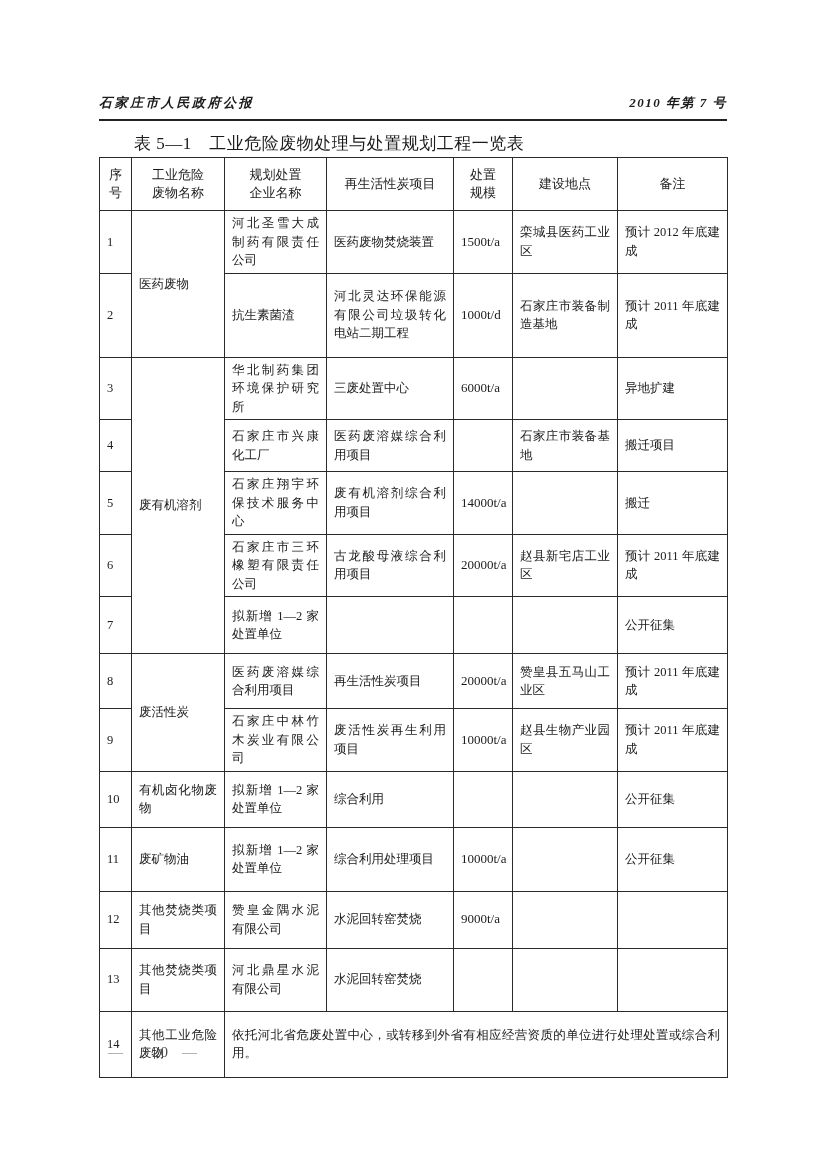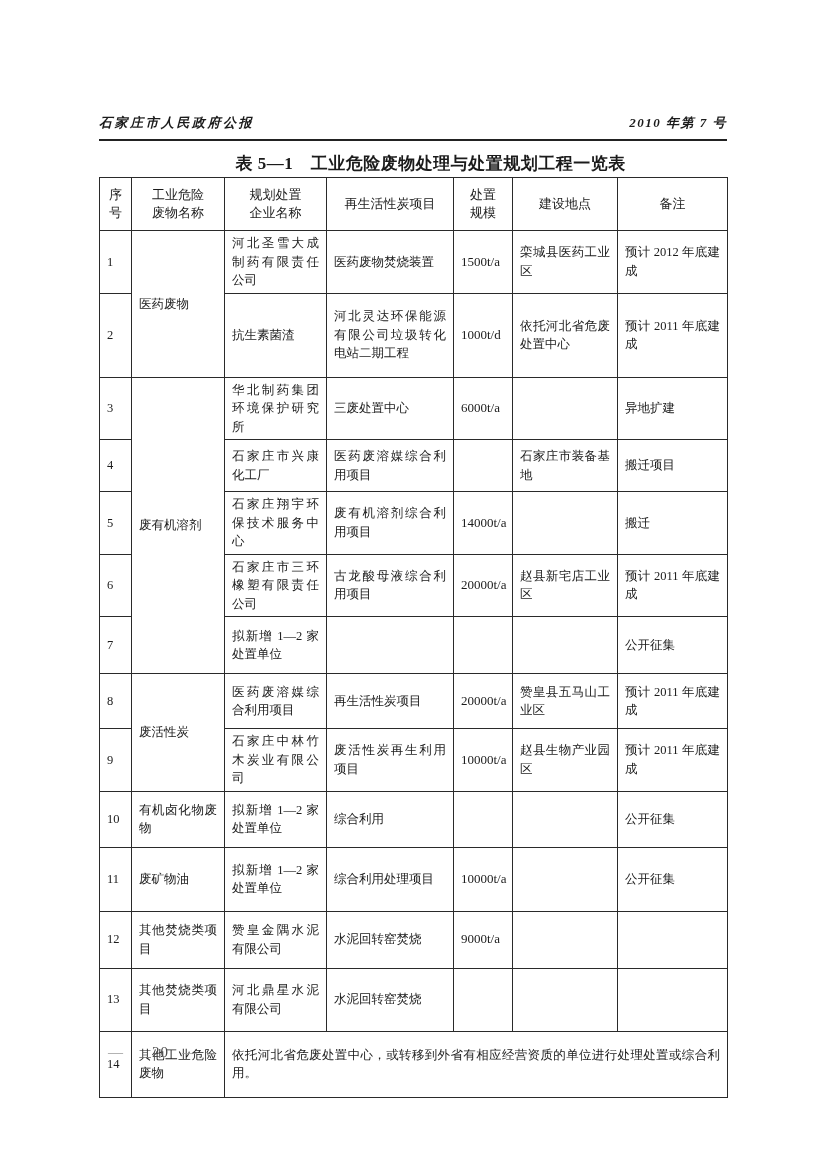--- a/index.html
+++ b/index.html
@@ -8,27 +8,26 @@
     font-family:"Liberation Serif","DejaVu Serif",serif;
     color:#1b1b1b;
     -webkit-font-smoothing:antialiased;
   }
   .page{position:absolute;left:0;top:0;width:826px;height:1169px;background:#fff;overflow:hidden;}
   .content{position:absolute;left:99px;top:0;width:628px;}
   .masthead{
     display:flex;justify-content:space-between;align-items:flex-start;
     padding-top:94px;font-size:13px;font-style:italic;font-weight:600;
     letter-spacing:2.5px;
-    margin-top:20px;
   }
   .masthead .issue{letter-spacing:1.5px;}
   .rule{border-bottom:2px solid #222;margin-top:7px;}
   .table-title{
-    margin-top:13px;text-align:center;padding-left:35px;
-    font-size:17px;font-weight:bold;line-height:19px;letter-spacing:0.5px;
+    margin-top:13px;text-align:left;padding-left:35px;
+    font-size:17px;font-weight:normal;line-height:19px;letter-spacing:0.5px;
     white-space:nowrap;
   }
   table.plan{
     margin-top:4px;border-collapse:collapse;table-layout:fixed;
     width:628px;font-size:12.5px;line-height:18.5px;
     border:1.5px solid #222;
   }
   table.plan th, table.plan td{
     border:1px solid #2a2a2a;vertical-align:middle;
     padding:3px 7px;text-align:justify;overflow:hidden;
@@ -96,21 +95,21 @@
           <td>医药废物焚烧装置</td>
           <td class="scale">1500t/a</td>
           <td>栾城县医药工业区</td>
           <td>预计 2012 年底建成</td>
         </tr>
         <tr style="height:84px">
           <td class="c">2</td>
           <td>抗生素菌渣</td>
           <td>河北灵达环保能源有限公司垃圾转化电站二期工程</td>
           <td class="scale">1000t/d</td>
-          <td>依托河北省危废处置中心</td>
+          <td>石家庄市装备制造基地</td>
           <td>预计 2011 年底建成</td>
         </tr>
         <tr style="height:56px">
           <td class="c">3</td>
           <td class="waste" rowspan="5">废有机溶剂</td>
           <td>华北制药集团环境保护研究所</td>
           <td>三废处置中心</td>
           <td class="scale">6000t/a</td>
           <td></td>
           <td>异地扩建</td>

